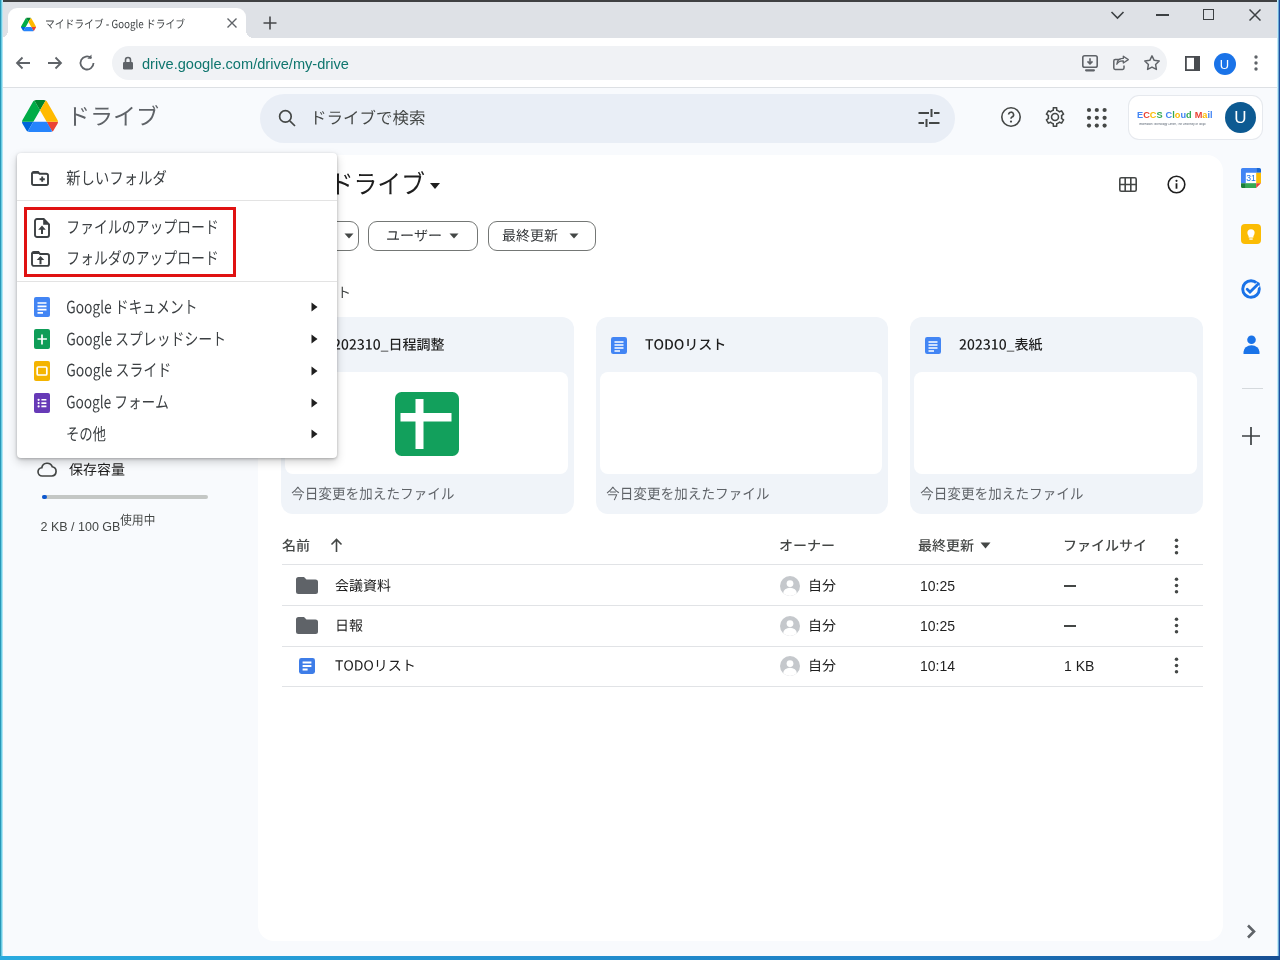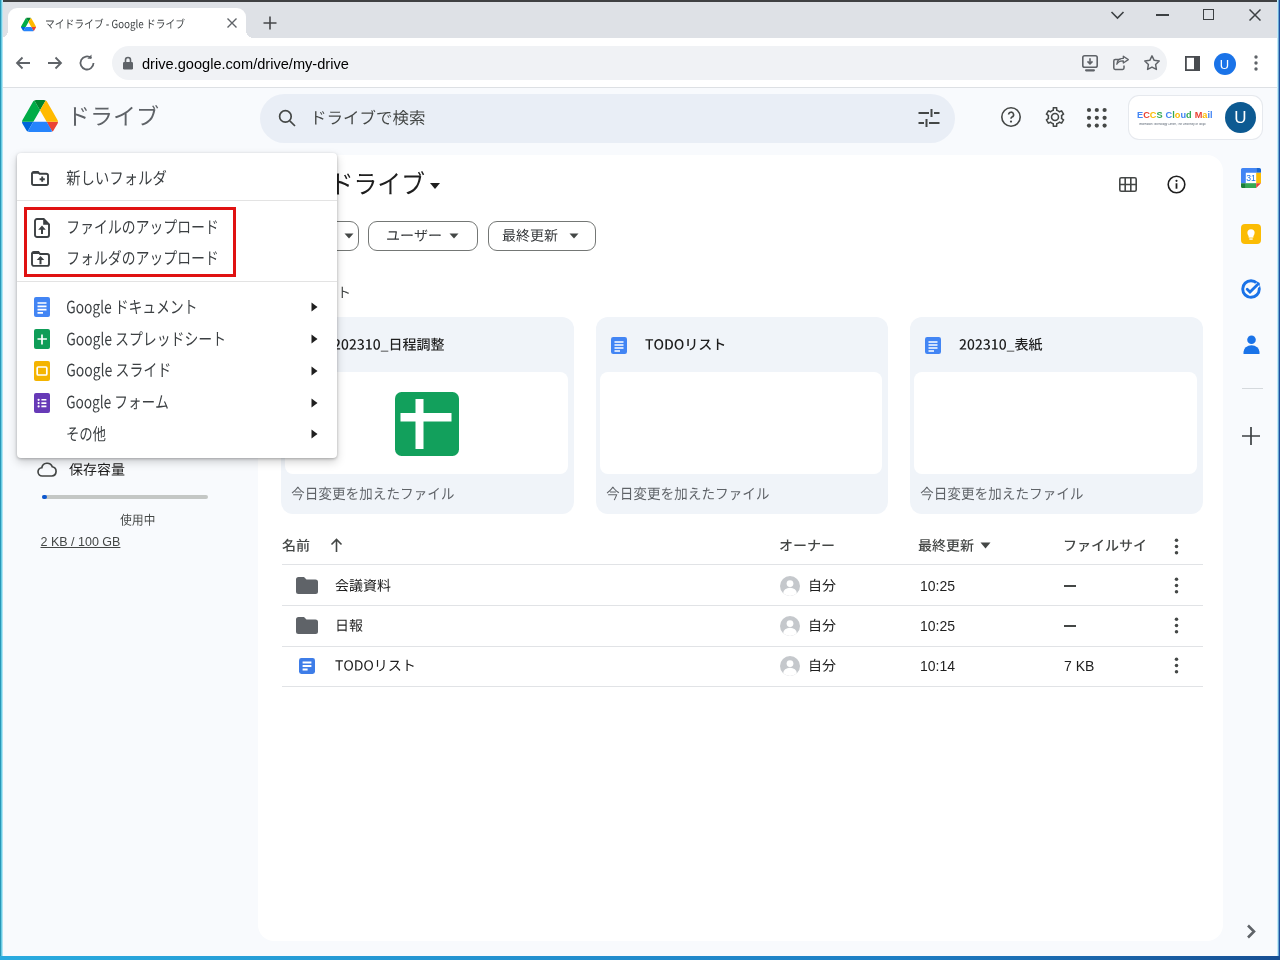--- a/index.html
+++ b/index.html
@@ -49,21 +49,21 @@
   </svg>
 <svg class="abs" style="left:77px;top:53px" width="20" height="20" viewBox="0 0 20 20">
     <path d="M16.5 10 a6.5 6.5 0 1 1 -2.2-4.9" stroke="#5f6368" stroke-width="1.8" fill="none"></path>
     <path d="M14.5 1.5 v4.2 h-4.2 z" fill="#5f6368"></path>
   </svg>
 <div class="abs" style="left:112px;top:46px;width:1055px;height:34px;border-radius:17px;background:#f0f2f5"></div>
 <svg class="abs" style="left:122px;top:56px" width="12" height="14" viewBox="0 0 12 14">
     <rect x="1" y="6" width="10" height="7.5" rx="1.2" fill="#5f6368"></rect>
     <path d="M3.5 6 V4 a2.5 2.5 0 0 1 5 0 V6" stroke="#5f6368" stroke-width="1.6" fill="none"></path>
   </svg>
-<div style="position:absolute;left:142px;top:63.5px;transform:translateY(-50%);font:400 14.6px 'Liberation Sans', sans-serif;color:#000000;white-space:nowrap;">drive.google.com/drive/my-drive</div>
+<div style="position:absolute;left:142px;top:63.5px;transform:translateY(-50%);font:400 14.6px 'Liberation Sans', sans-serif;color:#0f766e;white-space:nowrap;">drive.google.com/drive/my-drive</div>
 <svg class="abs" style="left:1082px;top:55px" width="16" height="17" viewBox="0 0 16 17">
     <rect x="0.8" y="0.8" width="14.4" height="11.4" rx="1.8" stroke="#5f6368" stroke-width="1.6" fill="none"></rect>
     <path d="M8 3.2 v5.2 M5.5 6.4 L8 8.9 L10.5 6.4" stroke="#5f6368" stroke-width="1.6" fill="none"></path>
     <rect x="3" y="14.2" width="10" height="2.2" rx="1.1" fill="#5f6368"></rect>
   </svg>
 <svg class="abs" style="left:1112px;top:54px" width="18" height="18" viewBox="0 0 18 18">
     <path d="M8.5 5.5 H3.2 a1.4 1.4 0 0 0-1.4 1.4 V14 a1.4 1.4 0 0 0 1.4 1.4 H10.6 A1.4 1.4 0 0 0 12 14 V11.5" stroke="#5f6368" stroke-width="1.5" fill="none"></path>
     <path d="M11.3 2.2 L16.3 5.6 L11.3 9 V6.9 C8 6.7 6 8 4.8 10.2 5.1 6.4 7.4 4.3 11.3 4.4 Z" stroke="#5f6368" stroke-width="1.3" fill="none" stroke-linejoin="round"></path>
   </svg>
 <svg class="abs" style="left:1143px;top:54px" width="18" height="18" viewBox="0 0 18 18">
@@ -292,35 +292,35 @@
   </svg>
 <svg class="abs" style="left:780px;top:655.5px" width="20" height="20" viewBox="0 0 20 20">
     <circle cx="10" cy="10" r="10" fill="#c5c8cc"></circle>
     <circle cx="10" cy="7.6" r="3.4" fill="#fff"></circle>
     <path d="M3.2 17.3 a6.8 5.6 0 0 1 13.6 0 A10 10 0 0 1 10 20 10 10 0 0 1 3.2 17.3 Z" fill="#fff"></path>
   </svg>
 <svg style="position:absolute;left:808px;top:657.9px;overflow:visible" width="30" height="17.5" viewBox="0 -12.60 30 17.50">
     <path d="M3.0 -6.7H11.1V-5.8H3.0ZM3.0 -3.7H11.1V-2.7H3.0ZM3.0 -0.6H11.1V0.3H3.0ZM2.3 -9.8H11.9V1.1H10.8V-8.8H3.3V1.1H2.3ZM6.4 -11.8 7.6 -11.6Q7.4 -11.0 7.1 -10.4Q6.9 -9.7 6.6 -9.3L5.7 -9.5Q5.8 -9.8 5.9 -10.2Q6.1 -10.6 6.2 -11.0Q6.3 -11.4 6.4 -11.8Z M16.6 -6.5H24.6V-5.4H16.6ZM24.3 -6.5H25.4Q25.4 -6.5 25.4 -6.4Q25.4 -6.3 25.4 -6.2Q25.4 -6.0 25.4 -6.0Q25.3 -4.3 25.2 -3.2Q25.1 -2.0 25.0 -1.3Q24.9 -0.5 24.8 -0.1Q24.6 0.3 24.5 0.5Q24.2 0.8 24.0 0.9Q23.7 1.0 23.4 1.0Q23.0 1.1 22.4 1.1Q21.8 1.1 21.1 1.0Q21.1 0.8 21.0 0.5Q21.0 0.2 20.8 -0.0Q21.5 0.0 22.1 0.0Q22.7 0.1 22.9 0.1Q23.1 0.1 23.3 0.0Q23.4 -0.0 23.5 -0.1Q23.7 -0.3 23.8 -1.0Q24.0 -1.6 24.1 -2.9Q24.2 -4.2 24.3 -6.3ZM18.5 -11.5 19.6 -11.2Q19.1 -10.0 18.4 -8.9Q17.7 -7.8 16.9 -6.9Q16.1 -6.0 15.2 -5.4Q15.1 -5.5 15.0 -5.6Q14.8 -5.8 14.6 -5.9Q14.5 -6.1 14.3 -6.2Q15.2 -6.8 16.0 -7.6Q16.8 -8.4 17.5 -9.4Q18.1 -10.4 18.5 -11.5ZM23.4 -11.5Q23.8 -10.8 24.3 -10.1Q24.7 -9.3 25.3 -8.7Q25.9 -8.0 26.5 -7.4Q27.1 -6.8 27.7 -6.4Q27.5 -6.3 27.4 -6.1Q27.2 -6.0 27.0 -5.8Q26.9 -5.6 26.8 -5.5Q26.2 -6.0 25.6 -6.6Q25.0 -7.2 24.4 -8.0Q23.8 -8.7 23.3 -9.5Q22.8 -10.3 22.4 -11.1ZM19.6 -6.2H20.7Q20.6 -5.0 20.3 -3.9Q20.1 -2.8 19.6 -1.9Q19.1 -0.9 18.1 -0.1Q17.2 0.7 15.7 1.2Q15.7 1.0 15.6 0.9Q15.5 0.7 15.3 0.5Q15.2 0.4 15.1 0.3Q16.4 -0.2 17.3 -0.9Q18.1 -1.6 18.6 -2.4Q19.1 -3.3 19.3 -4.2Q19.5 -5.2 19.6 -6.2Z" fill="#1f1f1f"></path>
   </svg>
 <div style="position:absolute;left:920px;top:665.5px;transform:translateY(-50%);font:400 14px 'Liberation Sans', sans-serif;color:#1f1f1f;white-space:nowrap;">10:14</div>
-<div style="position:absolute;left:1064px;top:665.5px;transform:translateY(-50%);font:400 14px 'Liberation Sans', sans-serif;color:#1f1f1f;white-space:nowrap;">7 KB</div>
+<div style="position:absolute;left:1064px;top:665.5px;transform:translateY(-50%);font:400 14px 'Liberation Sans', sans-serif;color:#1f1f1f;white-space:nowrap;">1 KB</div>
 <svg class="abs" style="left:1174px;top:657.0px" width="5" height="17" viewBox="0 0 5 17">
     <circle cx="2.5" cy="2.2" r="1.75" fill="#444746"></circle>
     <circle cx="2.5" cy="8.5" r="1.75" fill="#444746"></circle>
     <circle cx="2.5" cy="14.8" r="1.75" fill="#444746"></circle>
   </svg>
 <svg class="abs" style="left:37px;top:462px" width="20" height="15" viewBox="0 0 22 17" fill="none" stroke="#444746" stroke-width="1.9">
     <path d="M5.5 15.9 a4.7 4.7 0 0 1-.4-9.38 6.2 6.2 0 0 1 11.9-1.1 5.3 5.3 0 0 1-.6 10.48 Z"></path>
   </svg>
 <svg style="position:absolute;left:69px;top:461.9px;overflow:visible" width="58" height="17.5" viewBox="0 -12.60 58 17.50">
     <path d="M8.4 -7.0H9.4V1.1H8.4ZM4.3 -4.9H13.4V-3.9H4.3ZM9.7 -4.5Q10.1 -3.7 10.8 -2.9Q11.4 -2.1 12.2 -1.4Q13.0 -0.7 13.7 -0.3Q13.6 -0.2 13.5 -0.1Q13.3 0.1 13.2 0.2Q13.1 0.4 13.0 0.5Q12.2 0.0 11.5 -0.7Q10.7 -1.5 10.0 -2.4Q9.4 -3.3 8.9 -4.2ZM8.1 -4.6 9.0 -4.3Q8.5 -3.3 7.8 -2.4Q7.1 -1.5 6.3 -0.7Q5.4 0.0 4.6 0.5Q4.5 0.4 4.4 0.2Q4.3 0.1 4.1 -0.1Q4.0 -0.2 3.9 -0.3Q4.7 -0.7 5.5 -1.4Q6.3 -2.1 7.0 -2.9Q7.7 -3.7 8.1 -4.6ZM6.3 -10.2V-7.6H11.5V-10.2ZM5.3 -11.1H12.6V-6.6H5.3ZM3.9 -11.7 4.9 -11.4Q4.4 -10.2 3.8 -9.1Q3.1 -7.9 2.4 -6.9Q1.7 -5.9 0.9 -5.1Q0.9 -5.3 0.8 -5.5Q0.7 -5.7 0.5 -5.9Q0.4 -6.1 0.3 -6.2Q1.0 -6.9 1.7 -7.7Q2.3 -8.6 2.9 -9.6Q3.5 -10.7 3.9 -11.7ZM2.4 -8.1 3.4 -9.1 3.4 -9.1V1.1H2.4Z M18.7 -3.7H27.4V-2.7H18.7ZM19.9 -7.3H25.7V-6.4H19.9ZM22.6 -5.0H23.7V-0.1Q23.7 0.3 23.6 0.6Q23.4 0.8 23.1 1.0Q22.7 1.1 22.1 1.1Q21.5 1.1 20.6 1.1Q20.6 0.9 20.5 0.6Q20.4 0.3 20.3 0.1Q20.8 0.1 21.2 0.1Q21.6 0.1 21.9 0.1Q22.2 0.1 22.3 0.1Q22.5 0.1 22.6 0.1Q22.6 0.0 22.6 -0.1ZM25.4 -7.3H25.6L25.8 -7.4L26.5 -6.9Q26.1 -6.4 25.6 -5.9Q25.1 -5.5 24.5 -5.0Q23.9 -4.6 23.4 -4.3Q23.3 -4.4 23.1 -4.6Q22.9 -4.8 22.8 -4.9Q23.3 -5.2 23.8 -5.6Q24.3 -5.9 24.7 -6.4Q25.1 -6.8 25.4 -7.1ZM14.9 -9.9H27.1V-8.9H14.9ZM19.4 -11.8 20.5 -11.5Q20.0 -9.9 19.3 -8.3Q18.5 -6.7 17.5 -5.4Q16.4 -4.0 15.0 -3.0Q14.9 -3.1 14.8 -3.3Q14.8 -3.5 14.6 -3.7Q14.5 -3.9 14.4 -4.0Q15.4 -4.6 16.2 -5.5Q17.0 -6.4 17.6 -7.5Q18.2 -8.5 18.6 -9.6Q19.1 -10.7 19.4 -11.8ZM16.6 -6.0H17.7V1.1H16.6Z M32.6 -8.8 33.7 -8.5Q33.2 -7.9 32.6 -7.3Q32.0 -6.7 31.3 -6.2Q30.7 -5.7 30.0 -5.4Q29.9 -5.5 29.8 -5.6Q29.7 -5.8 29.5 -6.0Q29.4 -6.1 29.3 -6.2Q30.2 -6.7 31.1 -7.4Q32.0 -8.1 32.6 -8.8ZM36.2 -8.2 36.9 -8.9Q37.6 -8.5 38.3 -8.0Q39.0 -7.5 39.6 -7.0Q40.2 -6.6 40.6 -6.2L39.8 -5.4Q39.5 -5.8 38.9 -6.3Q38.3 -6.8 37.6 -7.3Q36.9 -7.8 36.2 -8.2ZM35.0 -6.3Q34.4 -5.6 33.5 -4.8Q32.6 -3.9 31.5 -3.2Q30.4 -2.4 29.2 -1.9Q29.2 -2.0 29.1 -2.2Q29.0 -2.3 28.9 -2.5Q28.7 -2.6 28.6 -2.8Q29.8 -3.3 30.9 -4.0Q32.1 -4.8 33.0 -5.6Q33.9 -6.5 34.4 -7.3H35.5Q36.0 -6.6 36.8 -6.0Q37.5 -5.3 38.3 -4.8Q39.1 -4.2 39.9 -3.7Q40.7 -3.3 41.5 -2.9Q41.4 -2.8 41.2 -2.5Q41.0 -2.2 40.9 -2.0Q40.1 -2.4 39.3 -2.9Q38.4 -3.4 37.6 -3.9Q36.9 -4.5 36.2 -5.1Q35.5 -5.7 35.0 -6.3ZM31.1 -3.6H38.9V1.1H37.8V-2.6H32.2V1.1H31.1ZM31.6 -0.3H38.4V0.7H31.6ZM34.4 -11.8H35.5V-9.9H34.4ZM29.2 -10.5H40.8V-7.9H39.8V-9.5H30.2V-7.9H29.2Z M45.5 -9.3V-8.5H52.5V-9.3ZM45.5 -10.7V-9.9H52.5V-10.7ZM44.5 -11.3H53.5V-7.9H44.5ZM45.2 -3.8V-3.0H52.9V-3.8ZM45.2 -5.2V-4.4H52.9V-5.2ZM44.2 -5.9H53.9V-2.4H44.2ZM48.5 -5.6H49.5V0.4H48.5ZM42.7 -7.3H55.3V-6.5H42.7ZM43.8 -1.6H54.2V-0.9H43.8ZM42.7 -0.0H55.4V0.8H42.7Z" fill="#1f1f1f"></path>
   </svg>
 <div class="abs" style="left:42px;top:495px;width:166px;height:4px;border-radius:2px;background:#c4c7c5"></div>
 <div class="abs" style="left:42px;top:495px;width:5px;height:4px;border-radius:2px;background:#0b57d0"></div>
-<div style="position:absolute;left:40.5px;top:542px;transform:translateY(-50%);font:400 12.5px 'Liberation Sans', sans-serif;color:#444746;white-space:nowrap;text-decoration:underline;">2 KB / 100 GB</div>
+<div style="position:absolute;left:40.5px;top:527px;transform:translateY(-50%);font:400 12.5px 'Liberation Sans', sans-serif;color:#444746;white-space:nowrap;">2 KB / 100 GB</div>
 <svg style="position:absolute;left:119.5px;top:512.5px;overflow:visible" width="37" height="16.2" viewBox="0 -11.70 37 16.25">
     <g transform="scale(0.9103 1)">
       <path d="M4.2 -9.5H12.5V-8.6H4.2ZM5.5 -6.5V-4.5H11.1V-6.5ZM4.6 -7.3H12.1V-3.7H4.6ZM5.4 -3.4Q6.0 -2.4 7.0 -1.7Q8.1 -0.9 9.5 -0.5Q10.9 -0.0 12.6 0.2Q12.5 0.3 12.4 0.4Q12.3 0.6 12.2 0.8Q12.1 0.9 12.0 1.1Q10.3 0.8 8.9 0.3Q7.4 -0.3 6.3 -1.1Q5.2 -2.0 4.6 -3.2ZM7.8 -10.9H8.7V-5.1Q8.7 -4.4 8.7 -3.6Q8.6 -2.9 8.3 -2.2Q8.1 -1.5 7.6 -0.9Q7.1 -0.3 6.3 0.2Q5.5 0.7 4.3 1.1Q4.2 1.0 4.1 0.8Q4.0 0.7 3.9 0.5Q3.8 0.4 3.7 0.3Q4.9 -0.0 5.6 -0.5Q6.4 -0.9 6.8 -1.4Q7.2 -2.0 7.5 -2.6Q7.7 -3.2 7.7 -3.8Q7.8 -4.5 7.8 -5.1ZM3.6 -10.9 4.5 -10.7Q4.1 -9.6 3.5 -8.5Q2.9 -7.4 2.2 -6.5Q1.5 -5.6 0.8 -4.8Q0.8 -5.0 0.7 -5.1Q0.6 -5.3 0.5 -5.5Q0.4 -5.7 0.3 -5.8Q0.9 -6.4 1.5 -7.2Q2.2 -8.1 2.7 -9.0Q3.2 -10.0 3.6 -10.9ZM2.2 -7.6 3.2 -8.5 3.2 -8.5V1.1H2.2Z M15.5 -10.0H24.0V-9.1H15.5ZM15.5 -7.0H23.9V-6.1H15.5ZM15.5 -3.9H24.0V-2.9H15.5ZM15.0 -10.0H16.0V-5.3Q16.0 -4.6 15.9 -3.7Q15.8 -2.9 15.6 -2.0Q15.5 -1.1 15.1 -0.3Q14.8 0.5 14.2 1.1Q14.1 1.0 14.0 0.9Q13.8 0.8 13.7 0.6Q13.5 0.5 13.4 0.5Q14.0 -0.1 14.3 -0.9Q14.6 -1.6 14.7 -2.3Q14.9 -3.1 14.9 -3.9Q15.0 -4.6 15.0 -5.3ZM23.6 -10.0H24.5V-0.3Q24.5 0.2 24.4 0.4Q24.3 0.7 23.9 0.8Q23.6 0.9 23.0 1.0Q22.4 1.0 21.5 1.0Q21.5 0.8 21.4 0.5Q21.3 0.2 21.2 0.0Q21.6 0.0 22.1 0.0Q22.5 0.0 22.8 0.0Q23.1 0.0 23.2 0.0Q23.4 0.0 23.5 -0.0Q23.6 -0.1 23.6 -0.3ZM19.1 -9.7H20.1V0.9H19.1Z M27.3 -8.6H37.7V-2.5H36.7V-7.6H28.2V-2.4H27.3ZM27.8 -4.2H37.3V-3.2H27.8ZM32.0 -10.9H33.0V1.0H32.0Z" fill="#444746"></path>
     </g>
   </svg>
 <svg class="abs" style="left:1241px;top:168px" width="20" height="20" viewBox="0 0 200 200">
 <path fill="#fff" d="M152 48H48v104h104z"></path>
 <path fill="#1967d2" d="M200 16c0-8.8-7.2-16-16-16h-32v48h48z"></path>
 <path fill="#4285f4" d="M152 0H16C7.2 0 0 7.2 0 16v136h48V48h104z"></path>
 <path fill="#fbbc04" d="M200 48h-48v104h48z"></path>

